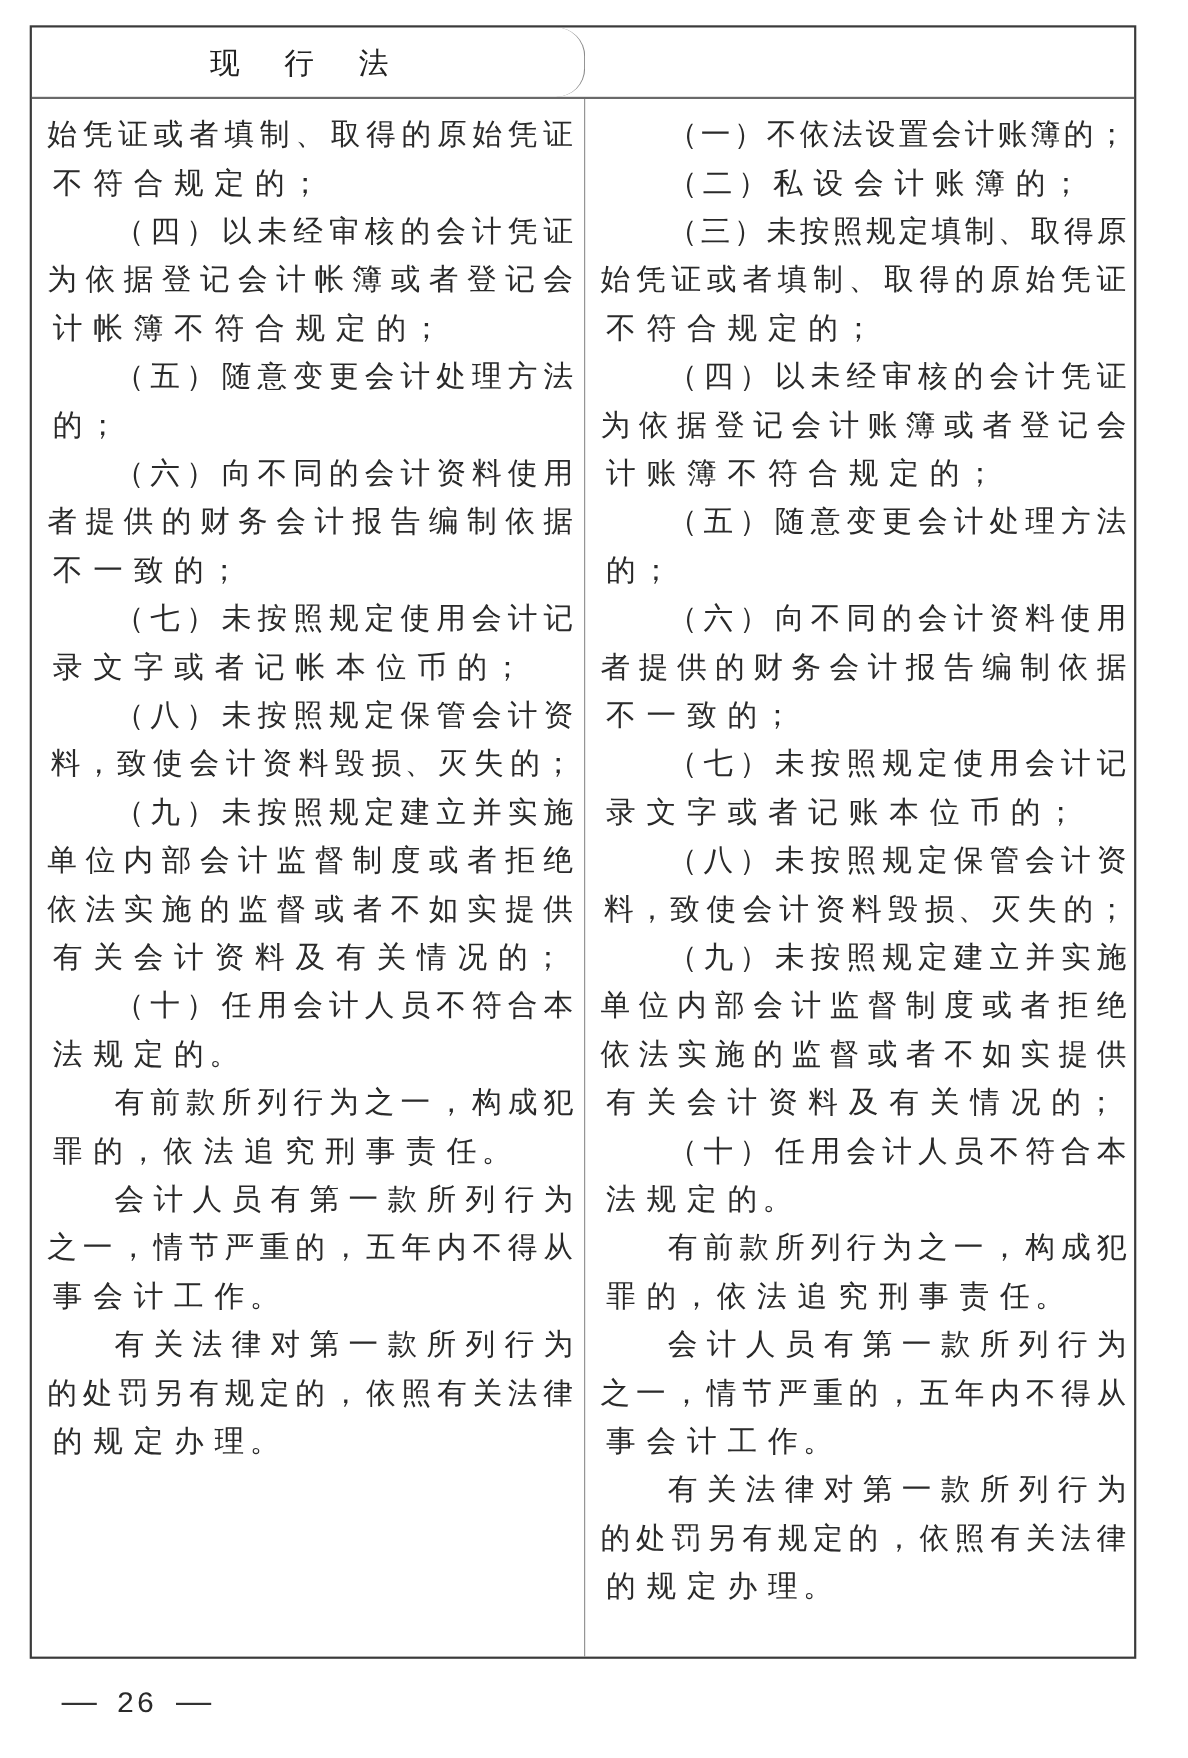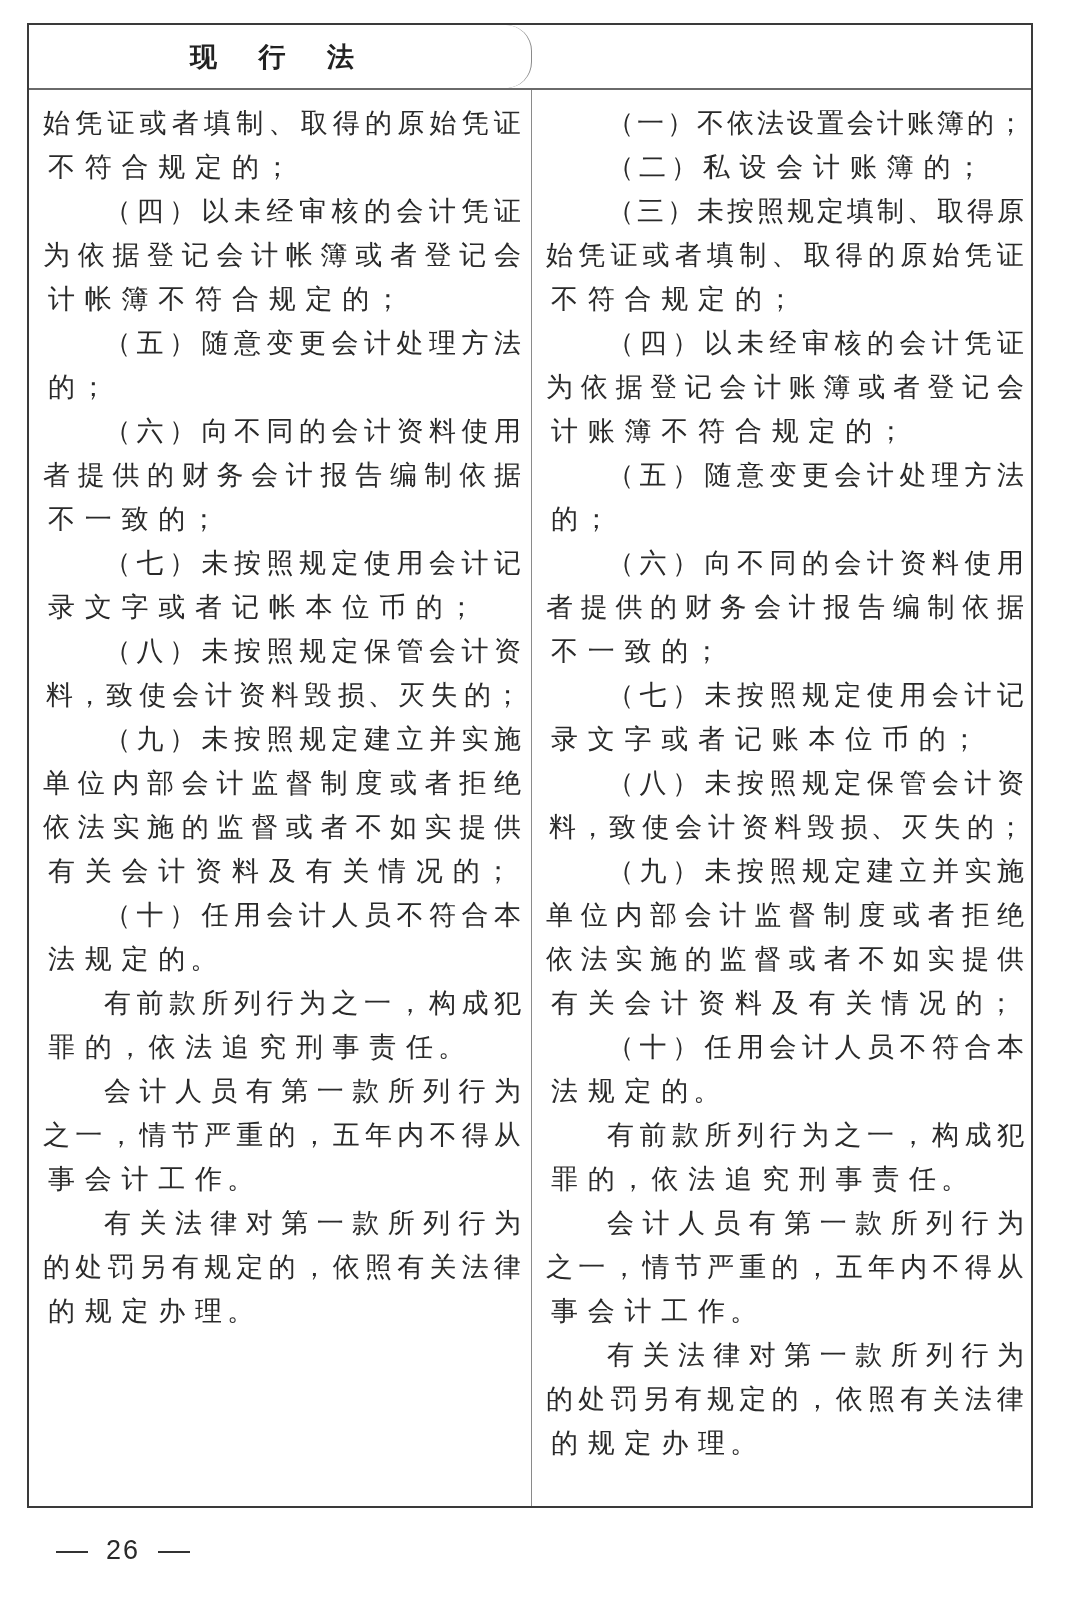--- a/index.html
+++ b/index.html
@@ -3,36 +3,36 @@
 <meta charset="utf-8">
 <style>
   html, body { margin:0; padding:0; background:#ffffff; }
   body { width:1080px; height:1598px; position:relative; overflow:hidden;
          font-family:"DejaVu Serif","Liberation Serif",serif; color:#2a2a2a; }
   .table { position:absolute; left:27px; top:23px; width:1006px; height:1485px;
            border:2px solid #3a3a3a; box-sizing:border-box; }
   .hdr { position:absolute; left:0; top:0; width:100%; height:65px;
          border-bottom:2px solid #6a6a6a; box-sizing:border-box; display:flex; }
   .hcell { height:100%; display:flex; align-items:center; justify-content:center;
-           font-family:"DejaVu Sans","Liberation Sans",sans-serif; font-weight:bold;
+           font-family:"DejaVu Sans","Liberation Sans",sans-serif; font-weight:normal;
            font-size:27px; letter-spacing:16px; color:#222; box-sizing:border-box;border-radius:26px; }
   .hcell.left { width:503px; border-right:1px solid #8a8a8a; }
   .hcell.right { width:calc(100% - 503px); }
   .divider { position:absolute; left:502px; top:65px; bottom:0; width:1px; background:#8a8a8a; }
   .col { position:absolute; top:76px; }
   .col.left { left:14px; width:478px; }
   .col.right { left:517px; width:478px; }
   .line { height:44px; line-height:44px; font-size:27px; white-space:nowrap;
           display:flex; justify-content:space-between; }
   .line.short { justify-content:flex-start; }
   .line.short span { display:inline-block; width:36.8px; text-align:center; }
   .line span { display:inline-block; text-align:center; }
   .line.indent { padding-left:61px; }
   .pagenum { position:absolute; top:1535px; left:38px; font-size:27px; color:#2a2a2a;
-             font-family:Liberation Sans, sans-serif; letter-spacing:2px; }
+             font-family:Liberation Mono, monospace; letter-spacing:2px; }
   .pagenum .dash { display:inline-block; width:32px; height:1.5px; background:#333; vertical-align:middle; margin:0 18px; }
 </style>
 </head>
 <body>
 
 <div class="table">
   <div class="hdr">
     <div class="hcell left">现 行 法</div>
   </div>
   <div class="divider"></div>

